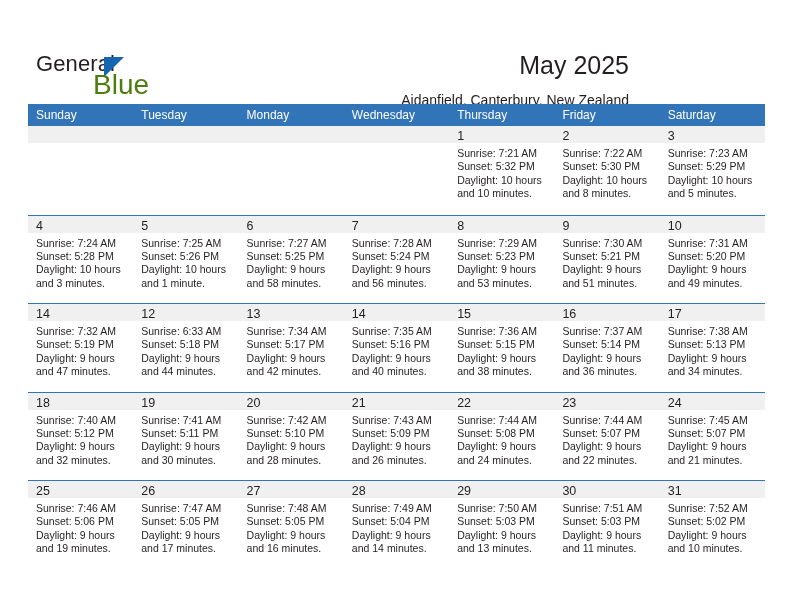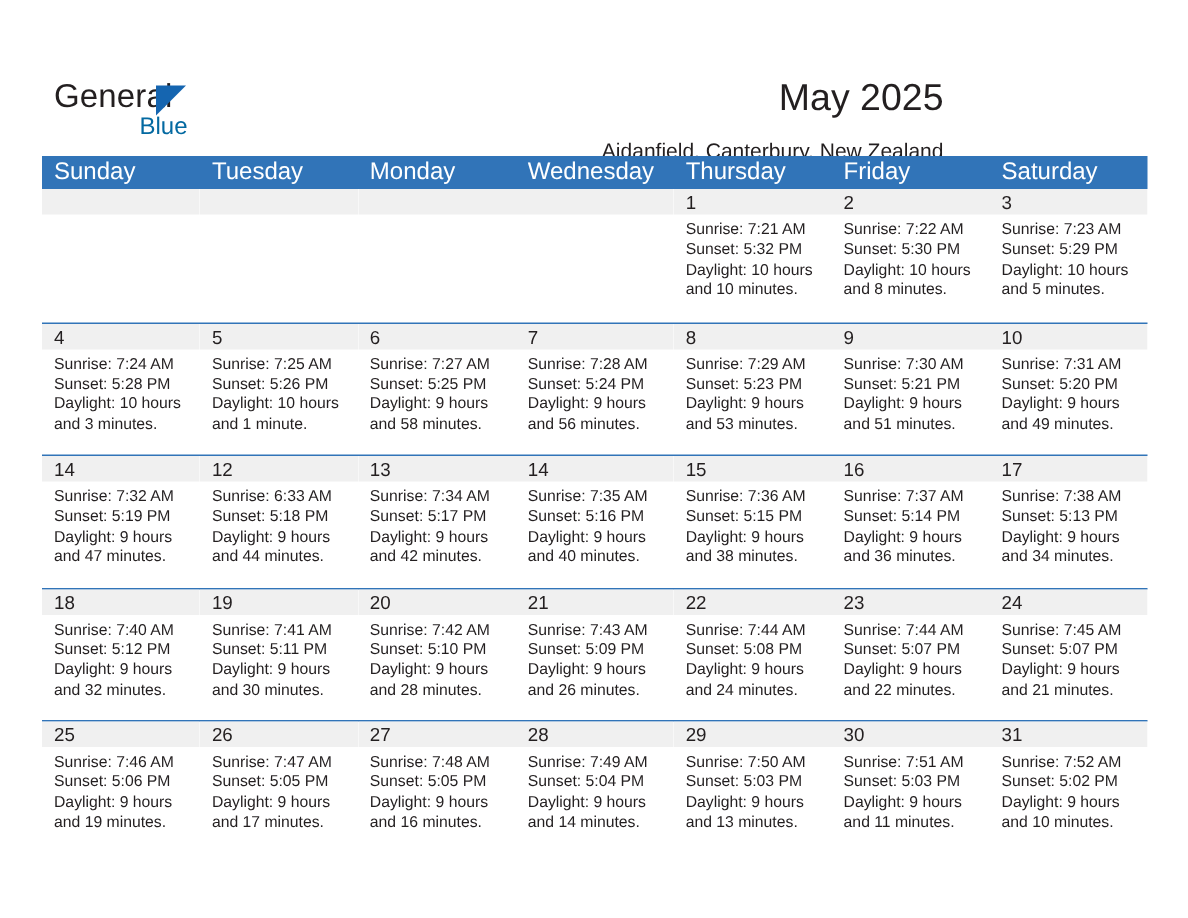--- a/index.html
+++ b/index.html
@@ -55,22 +55,22 @@
     top: 5px;
     width: 0;
     height: 0;
     border-left: 20px solid #1565b0;
     border-bottom: 20px solid transparent;
   }
   .logo-blue {
     position: absolute;
     left: 57px;
     top: 21px;
-    font-size: 16px;
-    color: #0369a1;
+    font-size: 28px;
+    color: #4d7c0f;
     line-height: 24px;
     font-family: "Liberation Sans", sans-serif;
   }
 
   .title {
     position: absolute;
     right: 36px;
     top: 35px;
     font-size: 25px;
     color: #231f20;
@@ -98,21 +98,21 @@
   }
 
   .dow-row {
     display: flex;
     background: #3174b8;
     height: 22px;
   }
   .dow {
     flex: 1 1 0;
     color: #ffffff;
-    font-size: 16px;
+    font-size: 12px;
     line-height: 22px;
     padding-left: 8px;
     box-sizing: border-box;
     white-space: nowrap;
   }
 
   .week {
     display: flex;
     border-top: 1.5px solid #3174b8;
     height: 88.5px;

